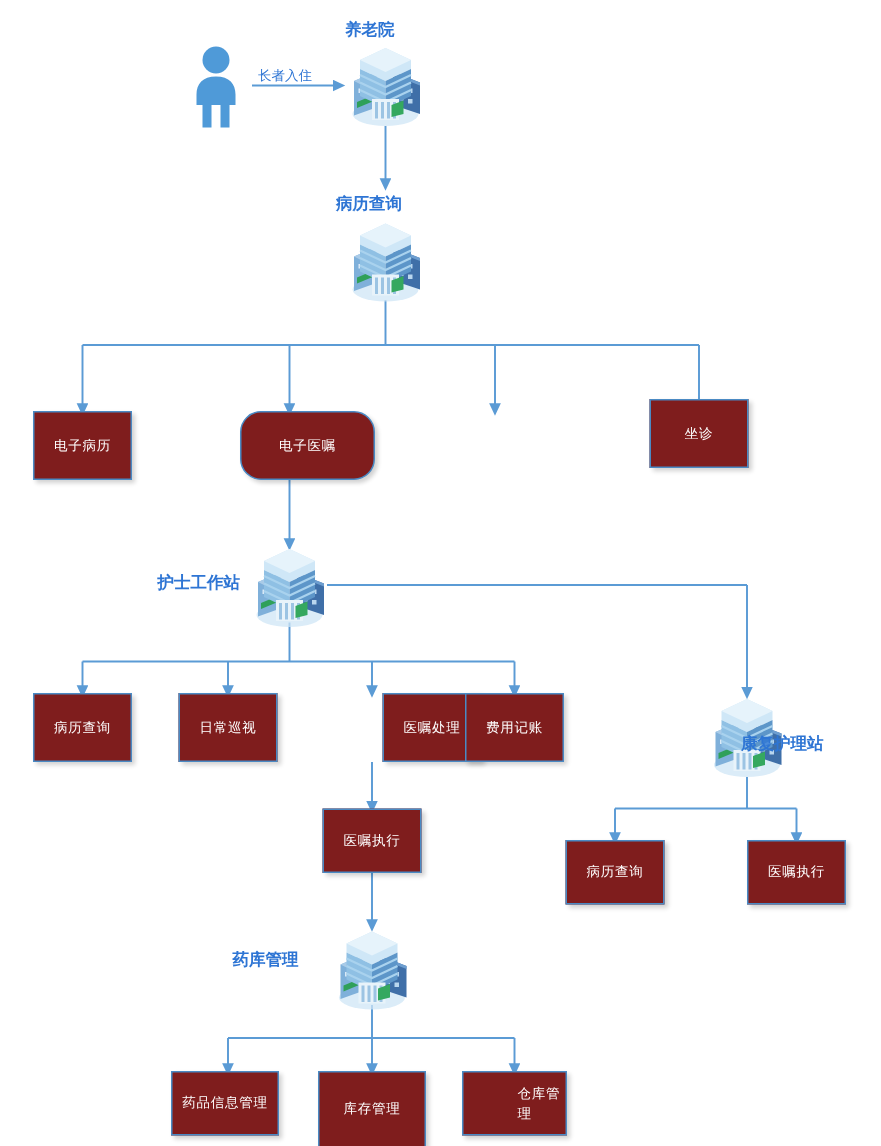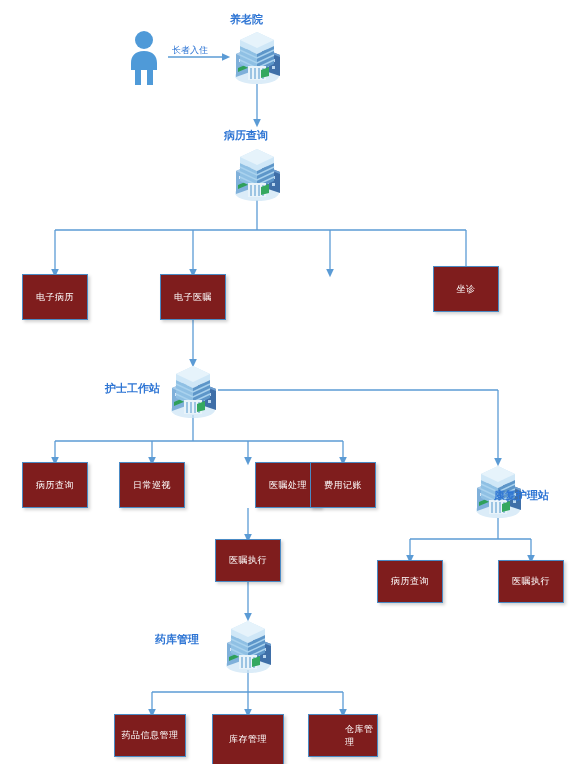--- a/index.html
+++ b/index.html
@@ -172,21 +172,21 @@
         <rect x="22" y="40" width="2" height="11"></rect>
         <rect x="26" y="40" width="2" height="11"></rect>
         <rect x="30" y="40" width="2" height="11"></rect>
         <rect x="34" y="40" width="2" height="11"></rect>
       </g>
       <path d="M33 42 L41 39 L41 48 L33 50 z" fill="#35a85f"></path>
     </svg>
   </div>
 
   <div class="box" style="left:22px;top:274px;width:66px;height:46px;">电子病历</div>
-  <div class="box" style="left:160px;top:274px;width:66px;height:46px;">电子医嘱</div>
+  <div class="box" style="left:160px;top:274px;width:90px;height:46px;border-radius:14px;">电子医嘱</div>
   <div class="box" style="left:433px;top:266px;width:66px;height:46px;">坐诊</div>
 
   <div class="nlabel" style="left:90px;top:381px;margin-left:15px;">护士工作站</div>
   <div class="bldg" style="left:164px;top:362px;">
     <svg viewBox="0 0 58 58">
       <ellipse cx="29" cy="48" rx="22" ry="8" fill="#cfe6f5" opacity="0.75"></ellipse>
       <path d="M34 20 L52 27 L52 48 L34 42 z" fill="#3f6fa8"></path>
       <path d="M34 20 L52 27 L52 29 L34 22 z" fill="#6d9ed0"></path>
       <rect x="38" y="29" width="3" height="3" fill="#b9d6ee"></rect>
       <rect x="44" y="31" width="3" height="3" fill="#b9d6ee"></rect>

